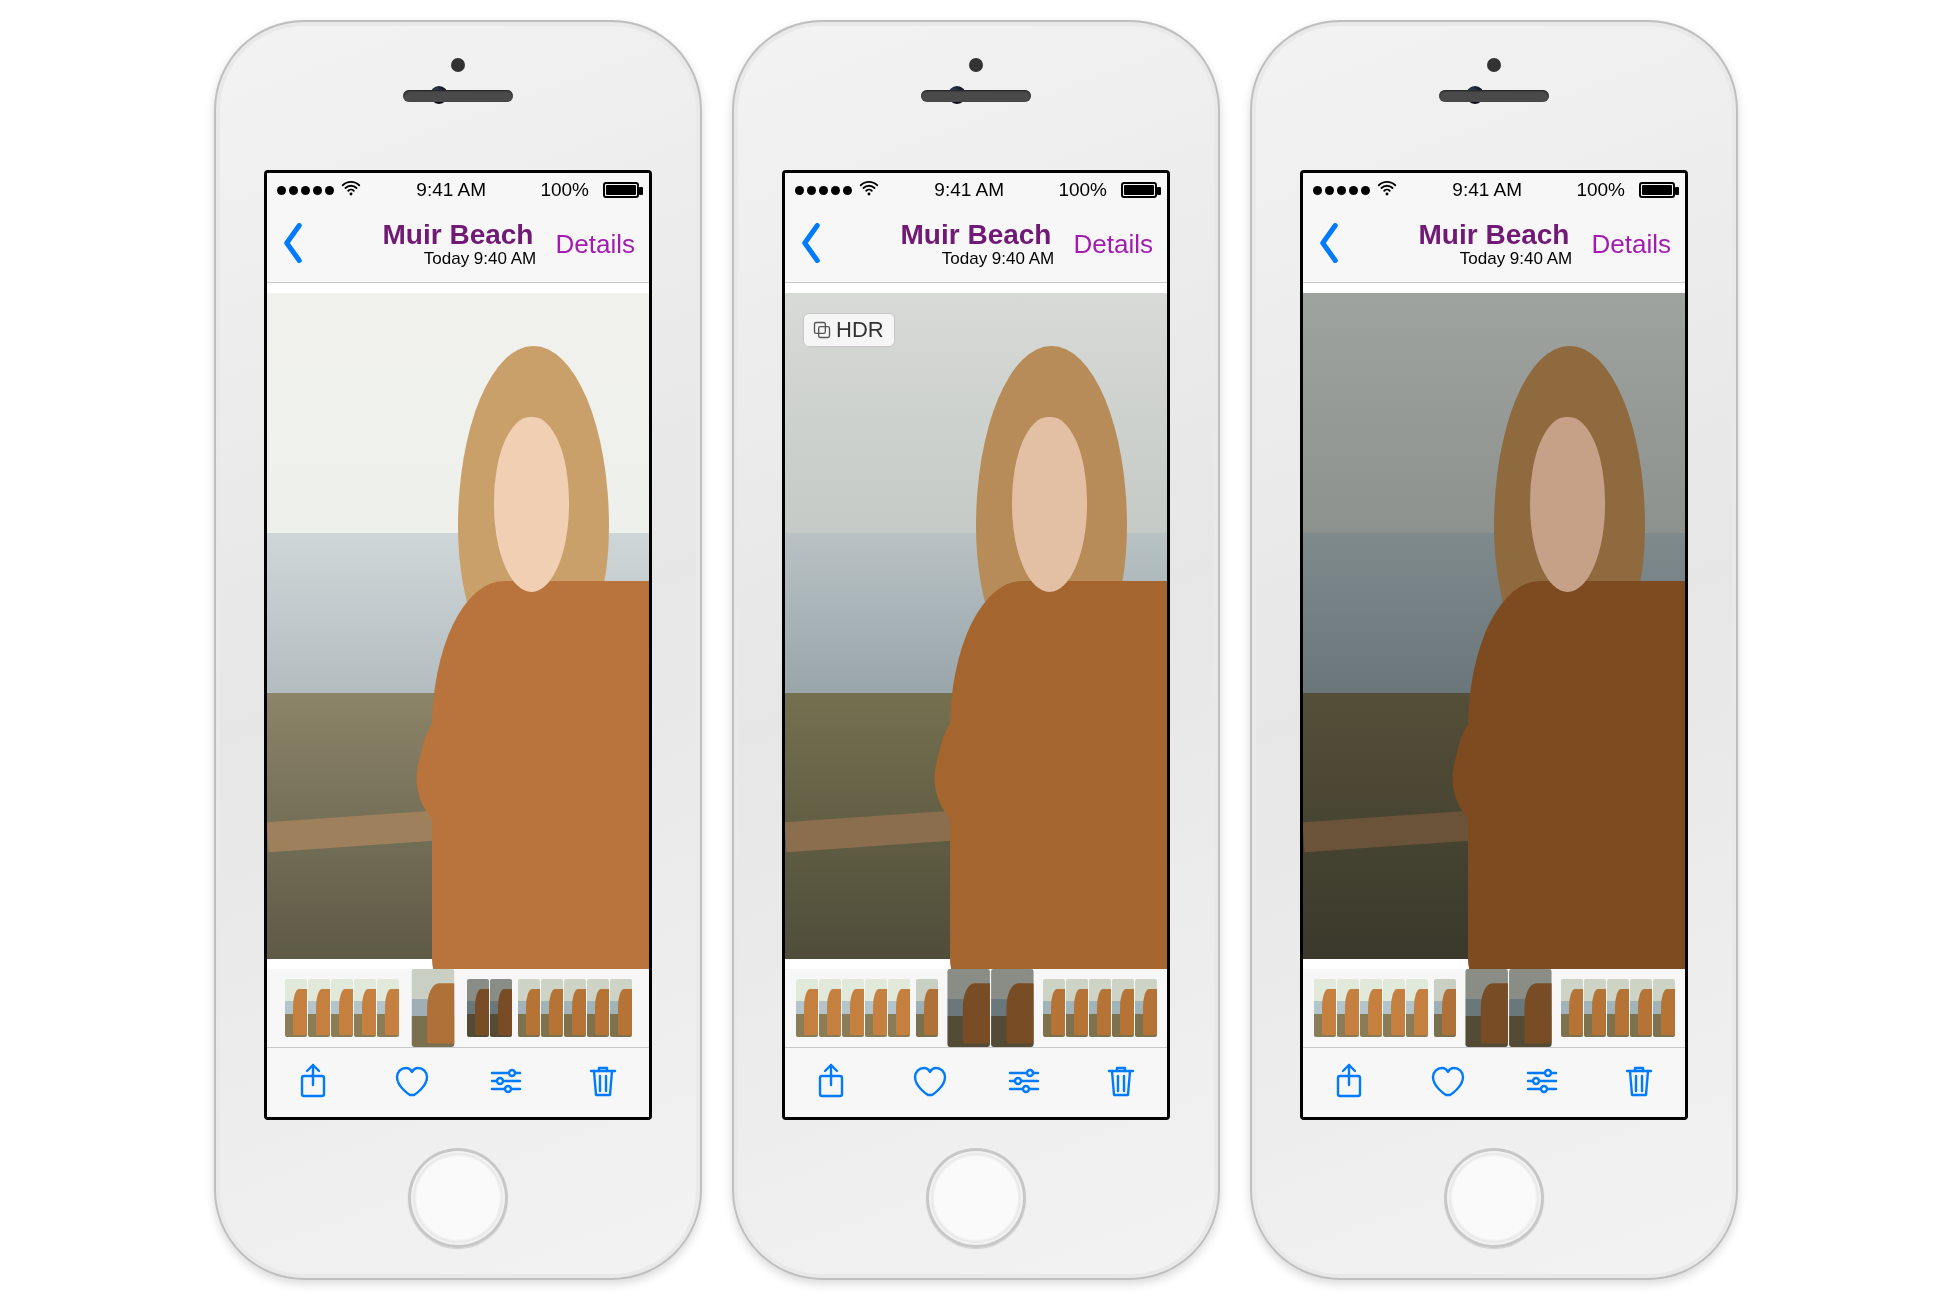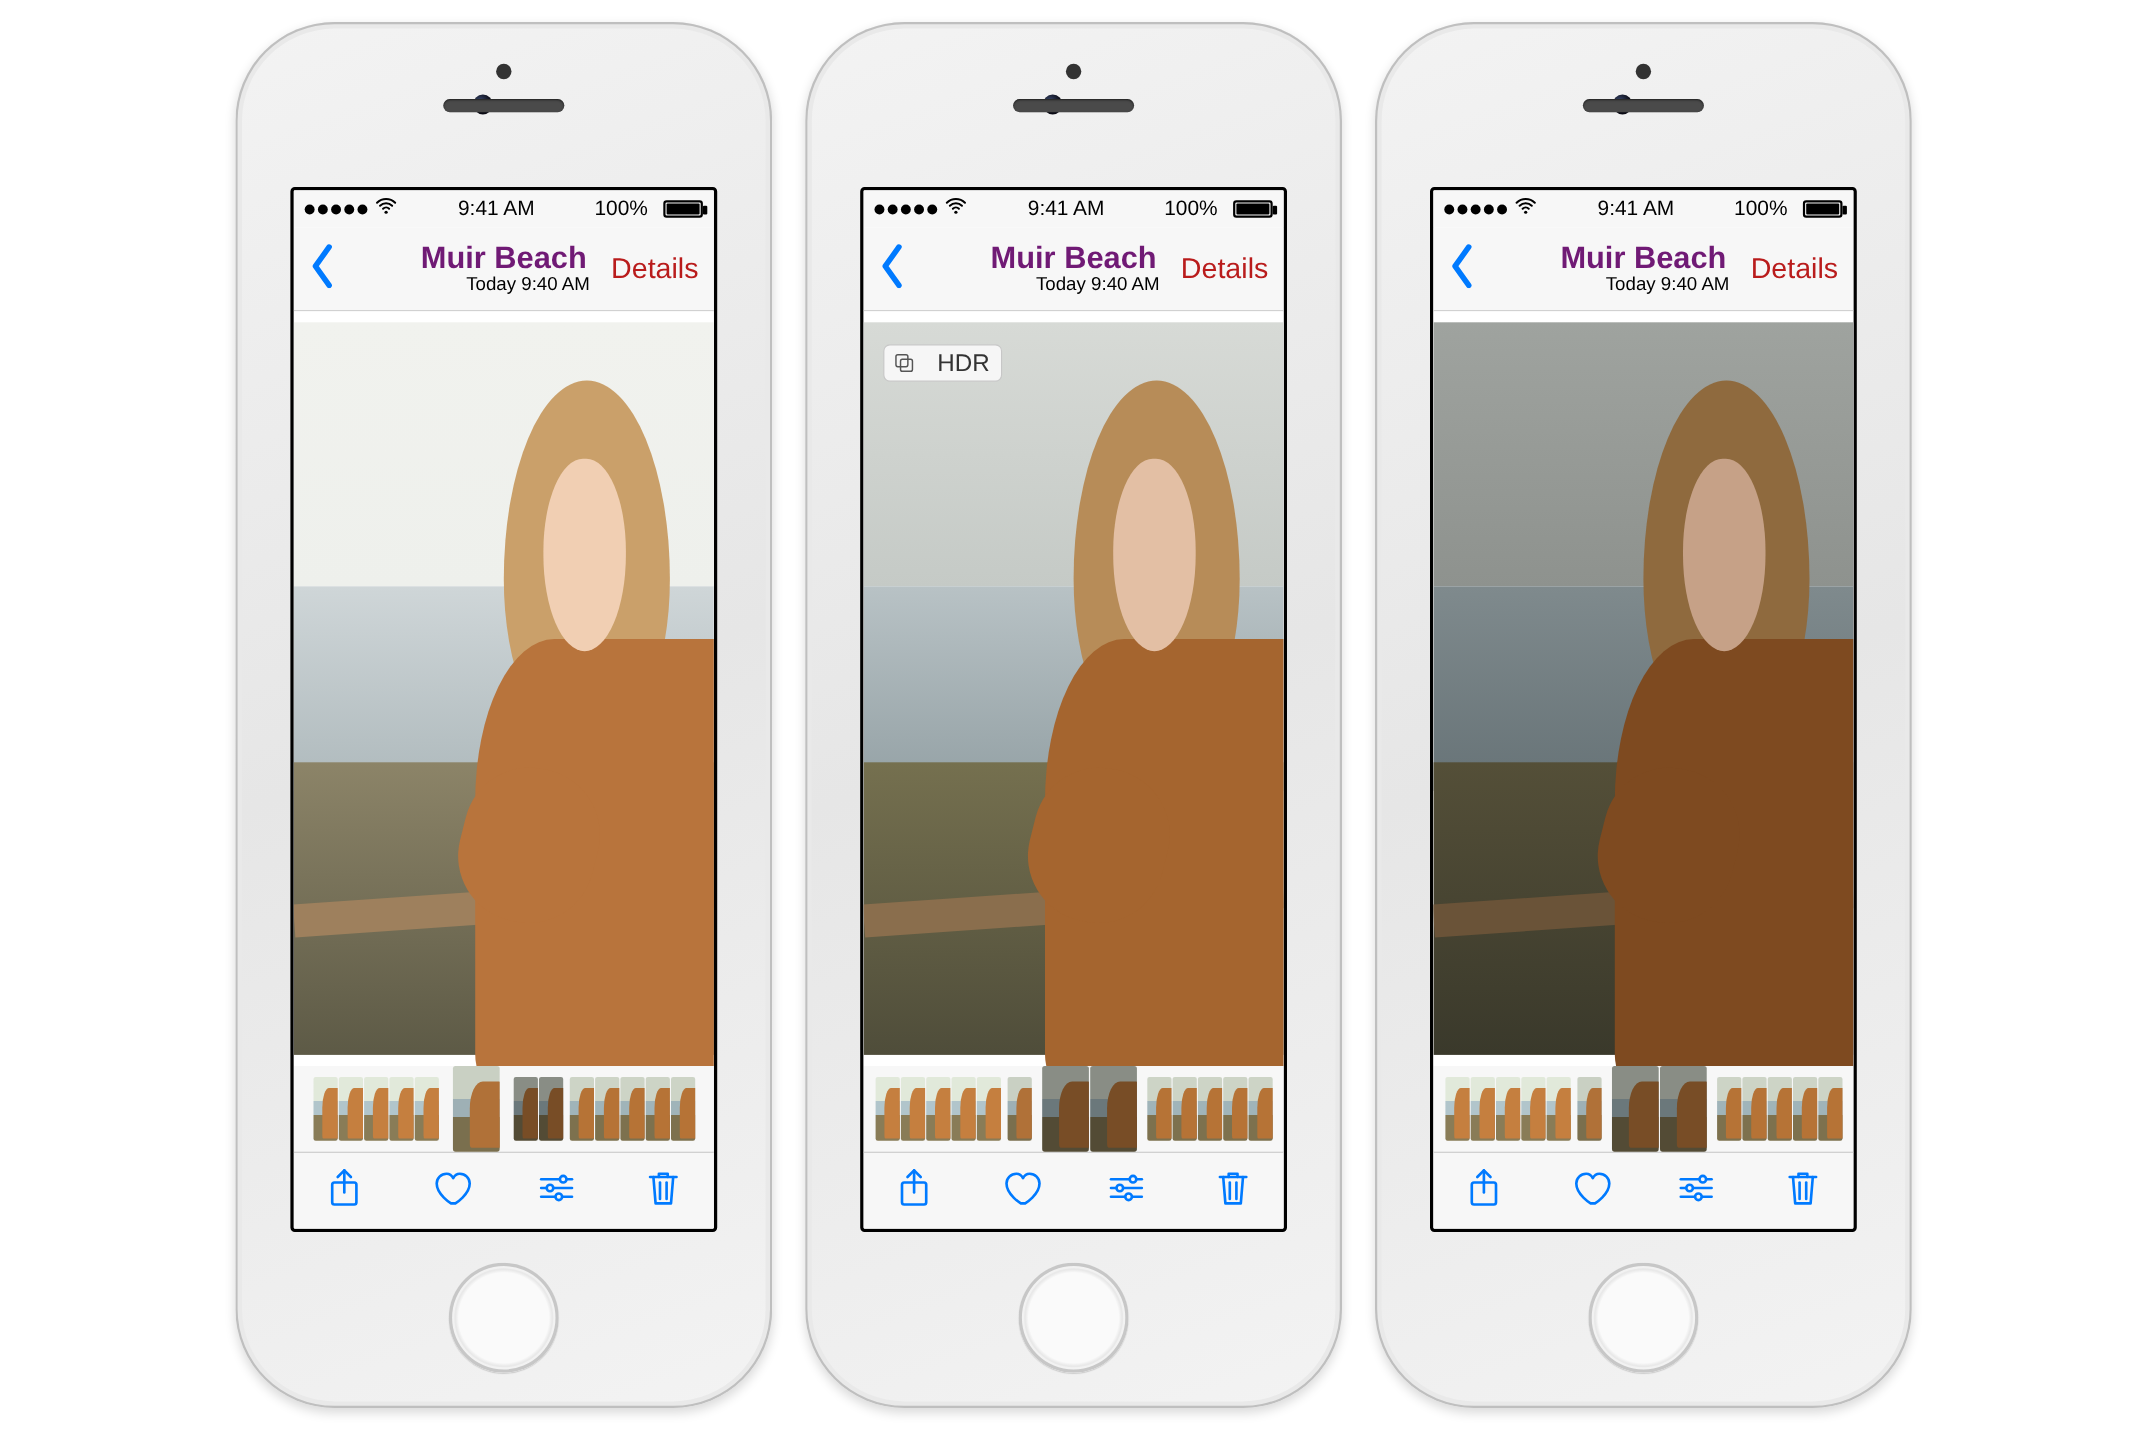--- a/index.html
+++ b/index.html
@@ -118,21 +118,21 @@
     display:flex;
     align-items:center;
     position:relative;
     padding:0 14px;
   }
   .back { color:#007aff; }
   .back svg { width:24px; height:40px; }
   .navtitle { position:absolute; left:0; right:0; text-align:center; pointer-events:none;}
   .navtitle .t1 { font-size:28px; font-weight:600; color:#701a75; line-height:1.05; }
   .navtitle .t2 { font-size:17px; color:#000; line-height:1.15;padding-left:44px; }
-  .details { margin-left:auto; color:#b91c1c; font-size:26px; }
+  .details { margin-left:auto; color:#a21caf; font-size:26px; }
   
   .photo {
     flex:1;
     position:relative;
     background:#fff;
     overflow:hidden;
   }
   .photo .pad { position:absolute; inset:10px 0; }
   .sky { position:absolute; left:0; right:0; top:0; height:36%; }
   .sea { position:absolute; left:0; right:0; top:36%; height:28%; }
@@ -176,21 +176,21 @@
   .v2 .jacket,.v2 .arm{background:#a5652f;}
   .v3 .hair{background:#8f6a3e;} .v3 .face{background:#c6a187;}
   .v3 .jacket,.v3 .arm{background:#7e4a20;}
   
   .hdr {
     position:absolute; top:20px; left:18px;
     background:rgba(248,248,248,.92);
     border:1px solid #c7c7c7;
     border-radius:6px;
     padding:3px 10px 3px 8px;
-    display:flex; align-items:center; gap:20px;
+    display:flex; align-items:center; gap:4px;
     font-size:22px; color:#333;
   }
   .hdr svg{width:20px;height:20px;}
   
   .thumbs {
     height:78px;
     background:#f7f7f7;
     display:flex;
     align-items:center;
     justify-content:center;

